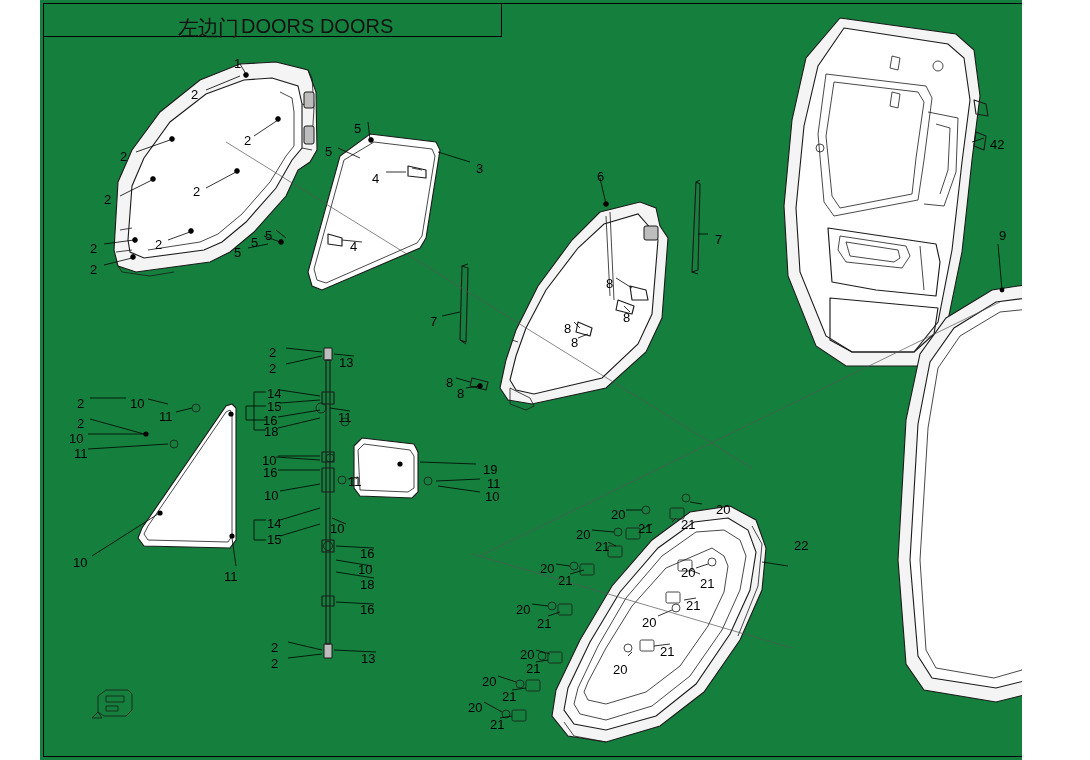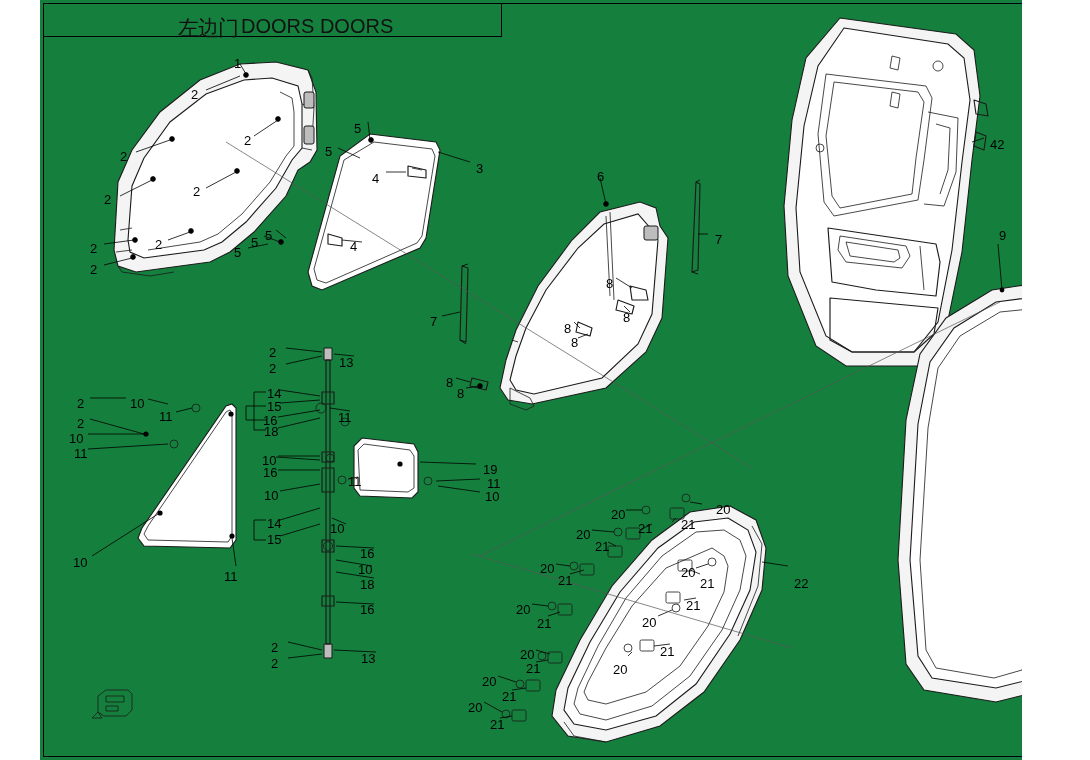--- a/index.html
+++ b/index.html
@@ -371,16 +371,16 @@
       <div class="num" style="left: 555px; top: 540px;">21</div>
       <div class="num" style="left: 641px; top: 518px;">21</div>
       <div class="num" style="left: 660px; top: 577px;">21</div>
       <div class="num" style="left: 518px; top: 574px;">21</div>
       <div class="num" style="left: 497px; top: 617px;">21</div>
       <div class="num" style="left: 646px; top: 599px;">21</div>
       <div class="num" style="left: 620px; top: 645px;">21</div>
       <div class="num" style="left: 486px; top: 662px;">21</div>
       <div class="num" style="left: 462px; top: 690px;">21</div>
       <div class="num" style="left: 450px; top: 718px;">21</div>
-      <div class="num" style="left: 754px; top: 577px;">22</div>
+      <div class="num" style="left: 754px; top: 539px;">22</div>
       <div class="num" style="left: 950px; top: 138px;">42</div>
     </div>
 </div>
 
 </body></html>

